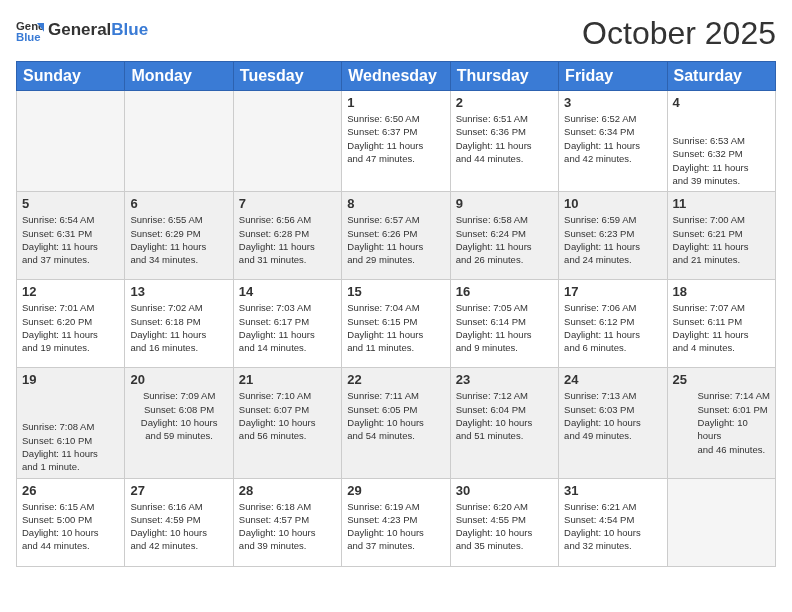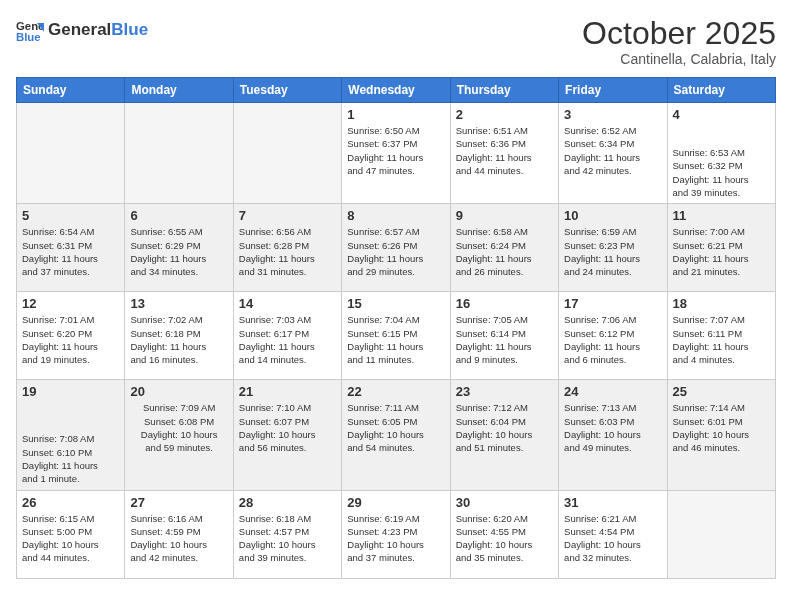--- a/index.html
+++ b/index.html
@@ -39,21 +39,21 @@
       color: #555;
     }
     .calendar {
       width: 100%;
       border-collapse: collapse;
       border: 1px solid #ccc;
     }
     .calendar th {
       background: #3a7bd5;
       color: #fff;
-      font-size: 12px;
+      font-size: 16px;
       font-weight: bold;
       padding: 5px 6px;
       text-align: left;
       border: 1px solid #2d62b0;
     }
     .calendar td {
       width: 108px;
       vertical-align: top;
       border: 1px solid #ccc;
       padding: 4px 5px;
@@ -91,21 +91,20 @@
     </svg>
     <div>
       <div style="display:flex;gap:0;">
         <span style="font-size:17px;font-weight:bold;color:#333;">General</span>
         <span style="font-size:17px;font-weight:bold;color:#3a7bd5;">Blue</span>
       </div>
     </div>
   </div>
   <div class="title-block">
     <div class="month-title">October 2025</div>
-    <div class="subtitle">Cantinella, Calabria, Italy</div>
   </div>
 </div>
 
 <table class="calendar">
   <thead>
     <tr>
     <th>Sunday</th>
         <th>Monday</th>
         <th>Tuesday</th>
         <th>Wednesday</th>
@@ -288,21 +287,21 @@
         </td>
         <td>
           <div class="day-number">24</div>
           <div class="day-info" style="white-space: pre-line;">Sunrise: 7:13 AM
 Sunset: 6:03 PM
 Daylight: 10 hours
 and 49 minutes.</div>
         </td>
         <td>
           <div class="day-number">25</div>
-          <div class="day-info" style="white-space: pre-line;">Sunrise: 7:14 AM
+          <div class="day-info" style="white-space: pre-line; margin-left: 25px;">Sunrise: 7:14 AM
 Sunset: 6:01 PM
 Daylight: 10 hours
 and 46 minutes.</div>
         </td>
       </tr>
       <tr>
         <td>
           <div class="day-number">26</div>
           <div class="day-info" style="white-space: pre-line;">Sunrise: 6:15 AM
 Sunset: 5:00 PM

